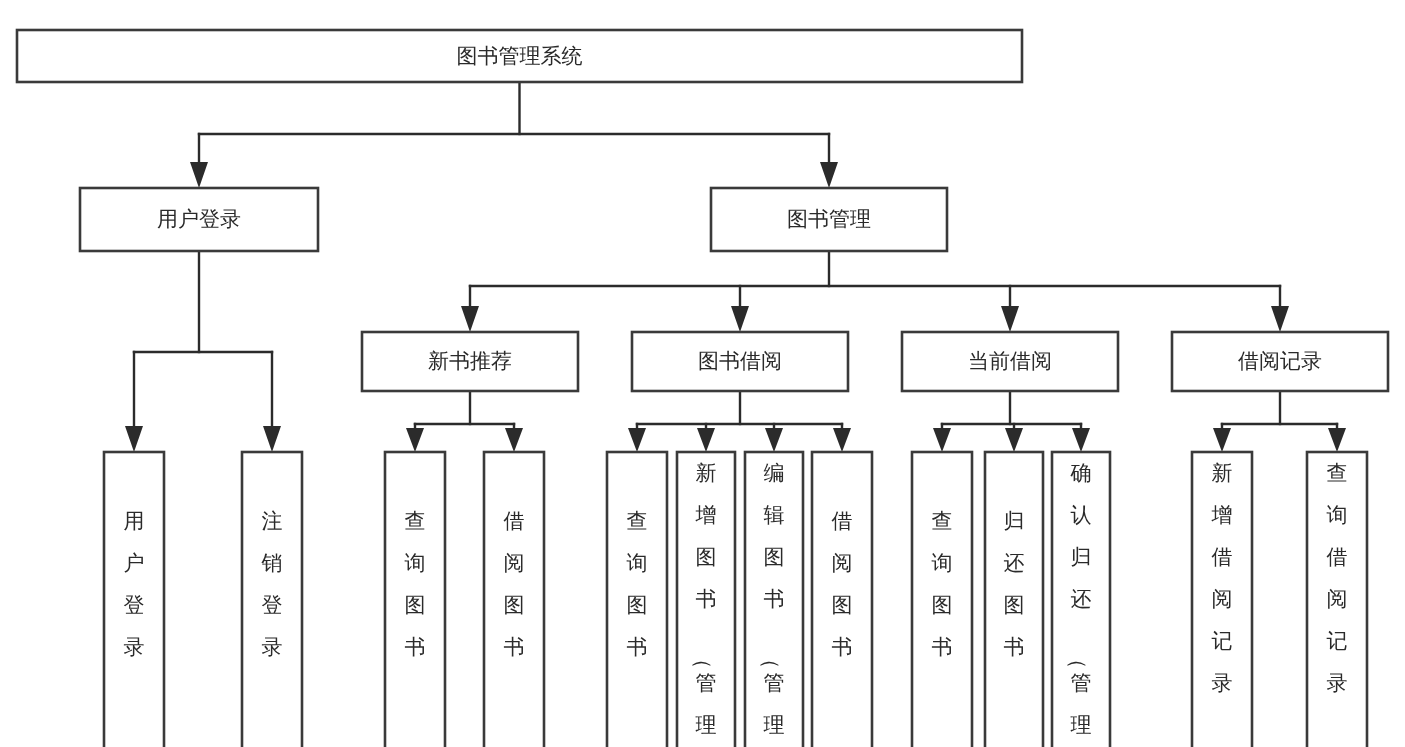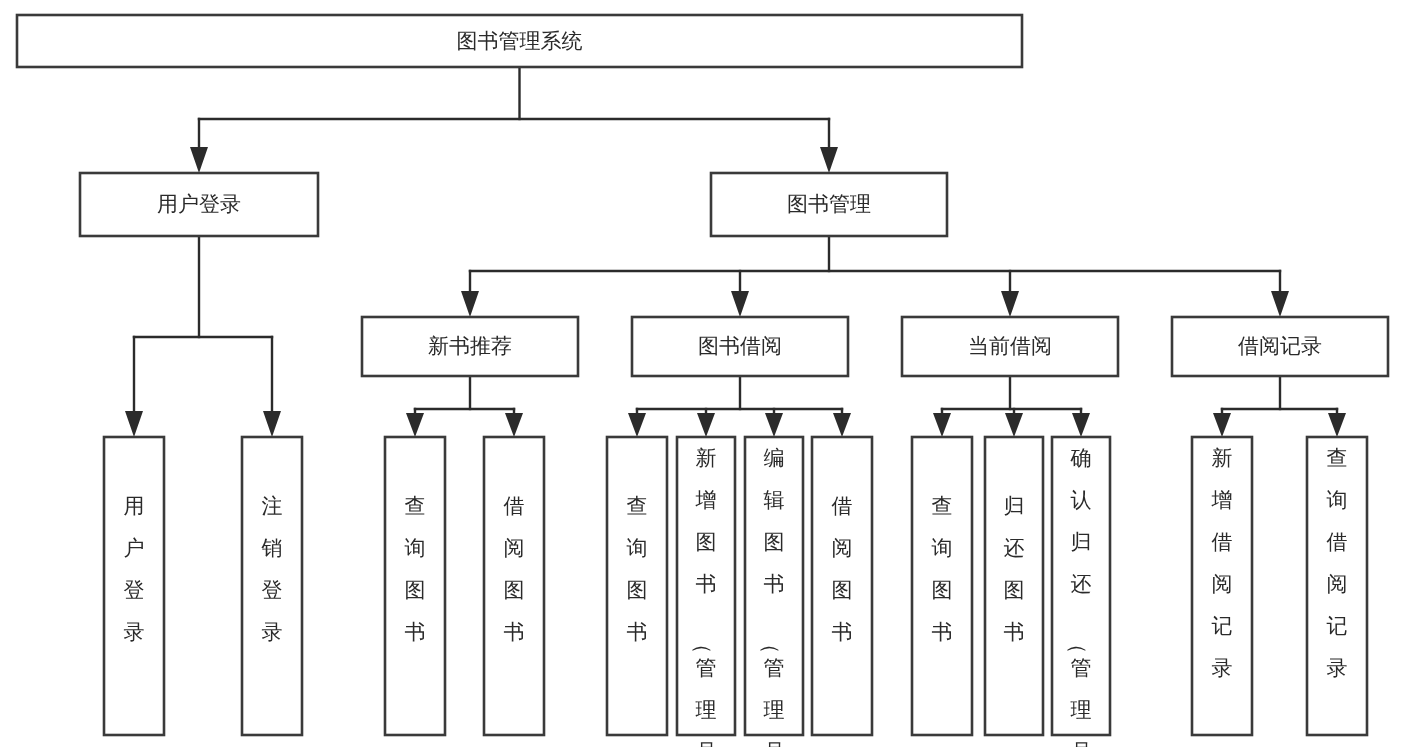--- a/index.html
+++ b/index.html
@@ -10,21 +10,21 @@
   body {
     width: 1405px;
     height: 747px;
     font-family: "Liberation Sans", "DejaVu Sans", sans-serif;
     overflow: hidden;
     position: relative;
   }
   #diagram-root {
     position: absolute;
     left: 0;
-    top: 1px;
+    top: 16px;
     width: 1405px;
     height: 564px;
   }
   svg#flow {
     display: block;
     width: 1405px;
     height: 747px;
   }
   .node-box {
     fill: #ffffff;

